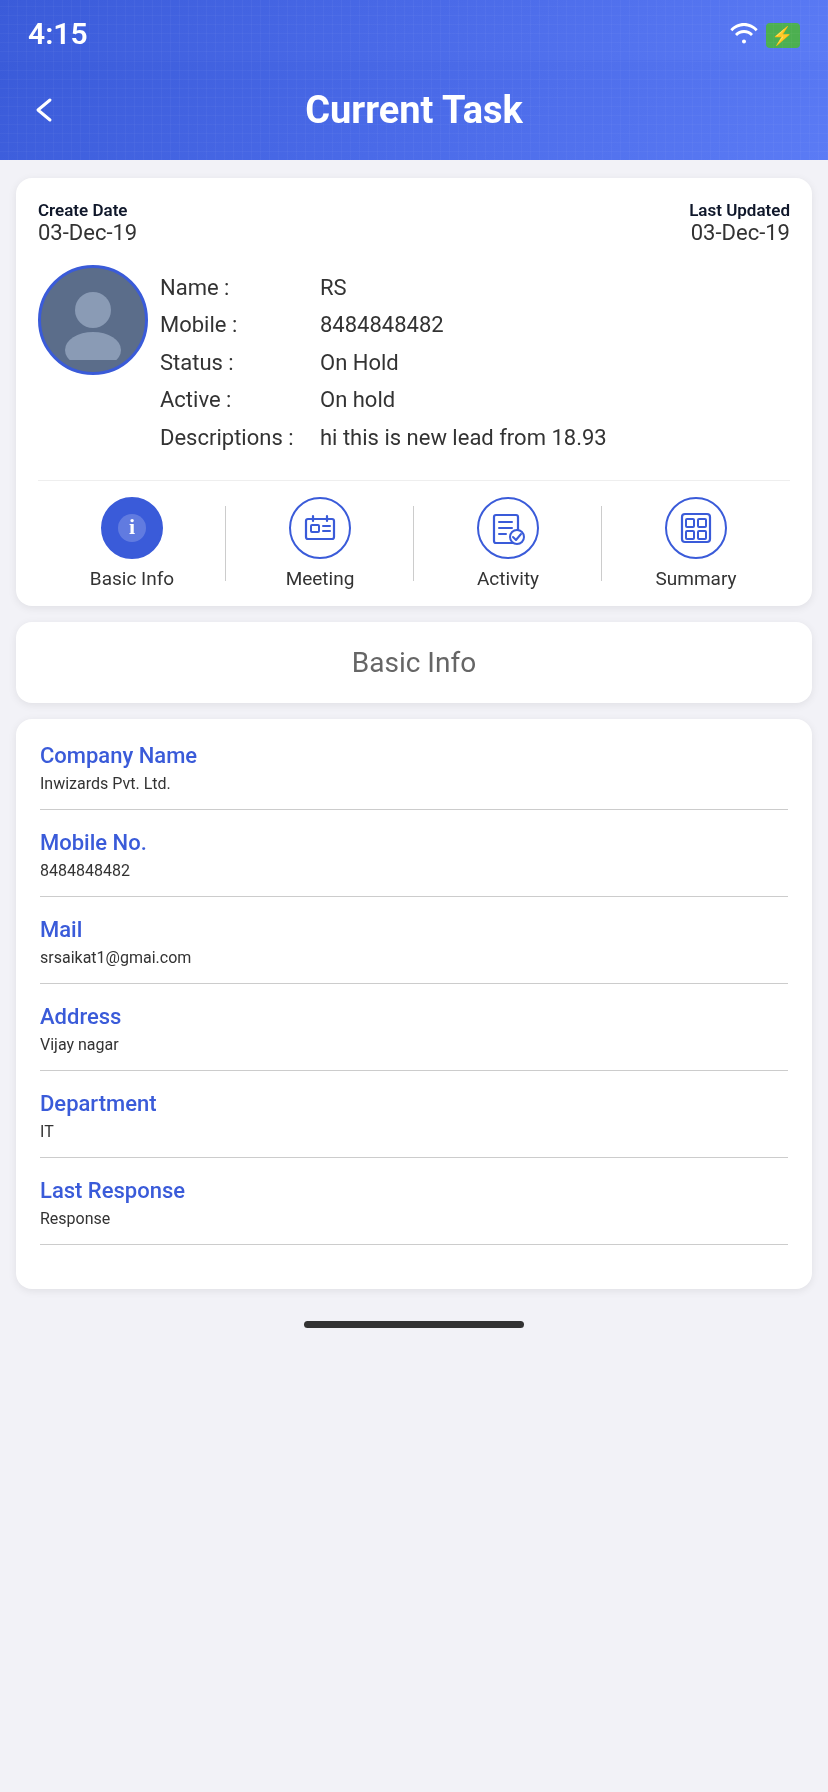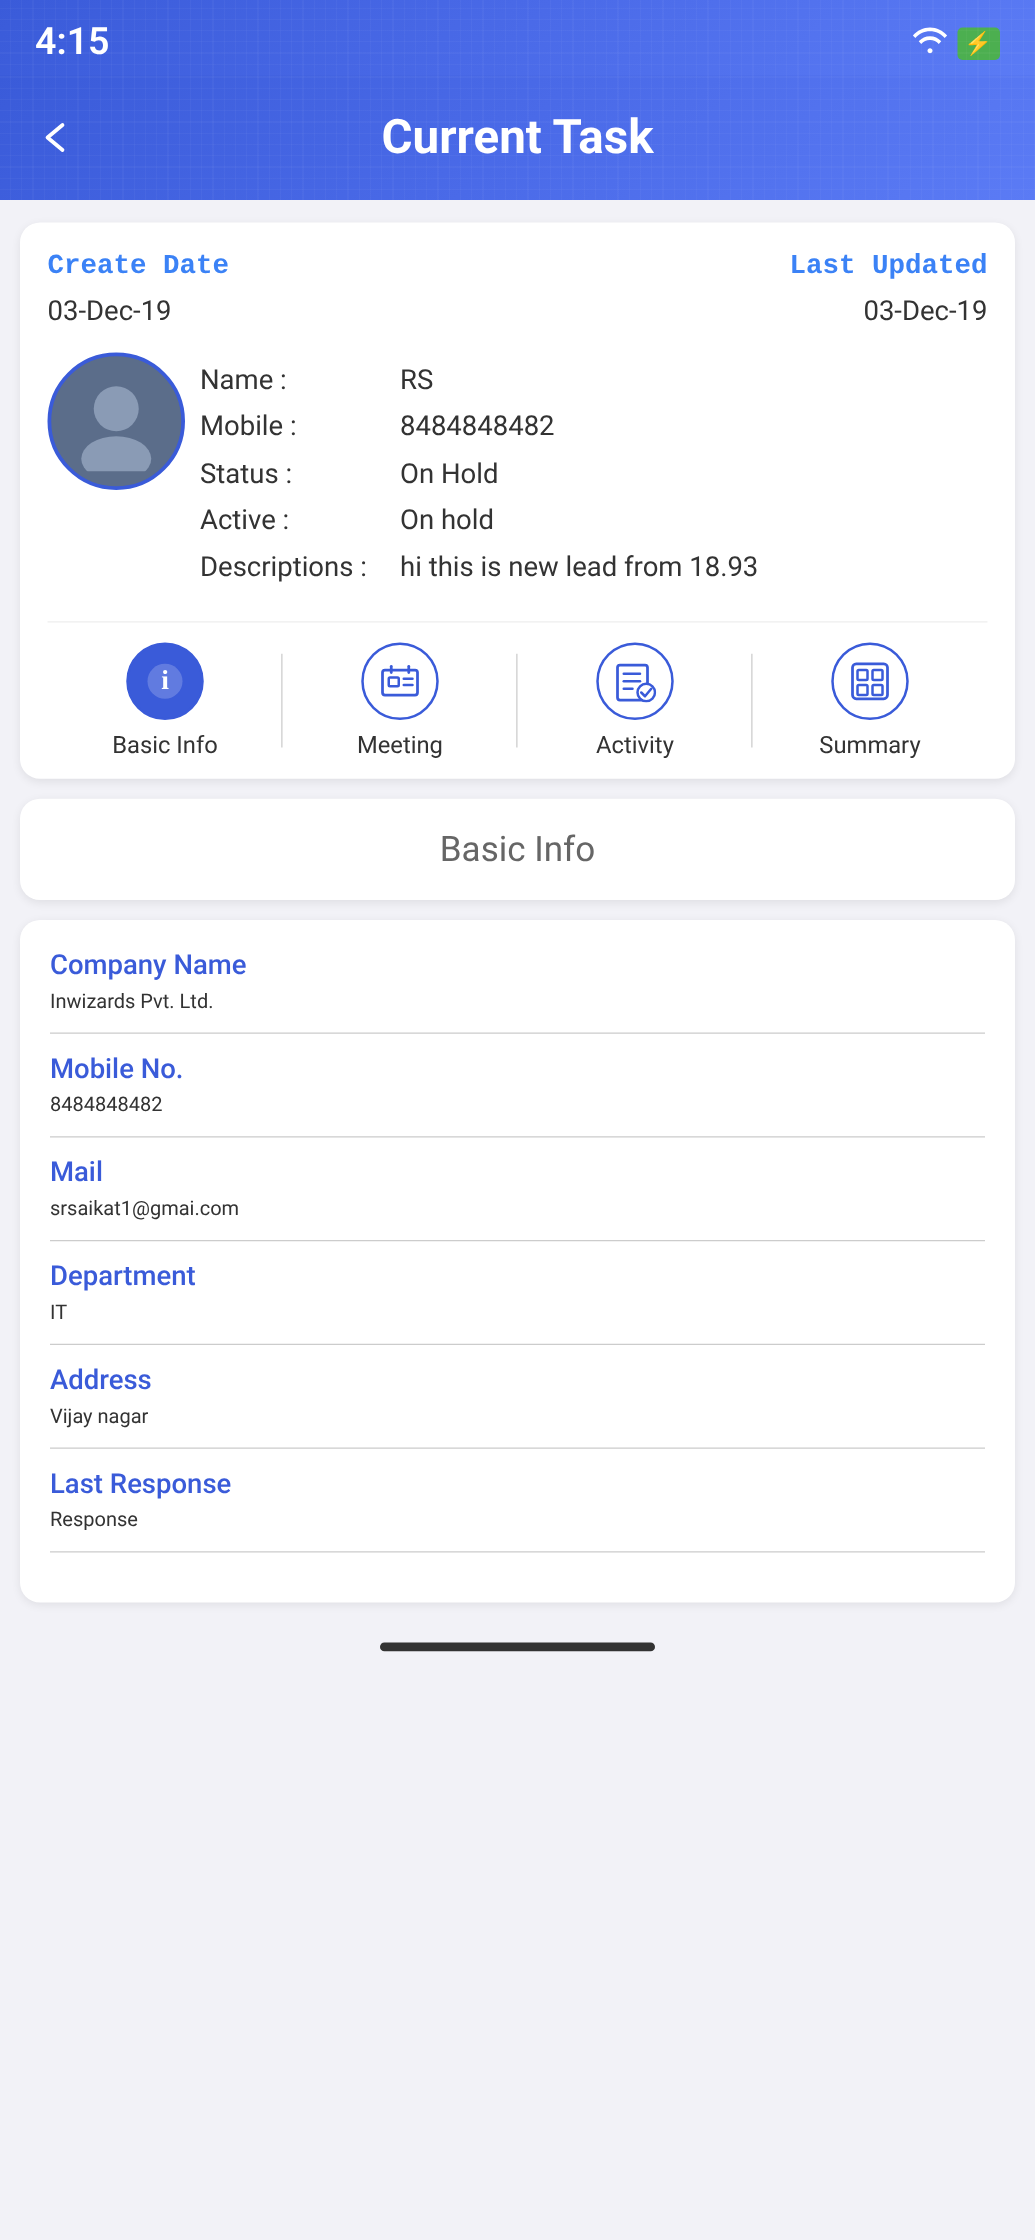--- a/index.html
+++ b/index.html
@@ -106,29 +106,28 @@
     
     .info-card {
       padding: 22px 22px 0;
     }
     .date-row {
       display: flex;
       justify-content: space-between;
       margin-bottom: 20px;
     }
     .date-label {
-      color: #3b82f6;
-      font-size: 22px;
+      color: #0f172a;
+      font-size: 17px;
       font-weight: 600;
-      font-family: Liberation Mono, monospace;
     }
     .date-value {
       color: #333;
       font-size: 22px;
-      margin-top: 12px;
+      margin-top: 0;
     }
     .date-col { display: flex; flex-direction: column; }
     .date-col.right { text-align: right; }
 
     .profile-section {
       display: flex;
       align-items: flex-start;
       gap: 12px;
       margin-bottom: 24px;
     }
@@ -219,21 +218,21 @@
       font-size: 28px;
       color: #666;
       font-weight: 400;
     }
 
     
     .form-card {
       padding: 24px 24px;
     }
     .field-group {
-      margin-bottom: 8px;
+      margin-bottom: 20px;
     }
     .field-label {
       color: #3a5bd9;
       font-size: 22px;
       font-weight: 500;
       margin-bottom: 6px;
     }
     .field-value {
       color: #333;
       font-size: 16px;
@@ -397,26 +396,26 @@
     </div>
     <div class="field-group">
       <div class="field-label">Mobile No.</div>
       <div class="field-value">8484848482</div>
     </div>
     <div class="field-group">
       <div class="field-label">Mail</div>
       <div class="field-value">srsaikat1@gmai.com</div>
     </div>
     <div class="field-group">
+      <div class="field-label">Address</div>
+      <div class="field-value">Vijay nagar</div>
+    </div>
+    <div class="field-group">
       <div class="field-label">Department</div>
       <div class="field-value">IT</div>
-    </div>
-    <div class="field-group">
-      <div class="field-label">Address</div>
-      <div class="field-value">Vijay nagar</div>
     </div>
     <div class="field-group">
       <div class="field-label">Last Response</div>
       <div class="field-value">Response</div>
     </div>
   </div>
 
 </div>
 
 <div class="home-indicator">

